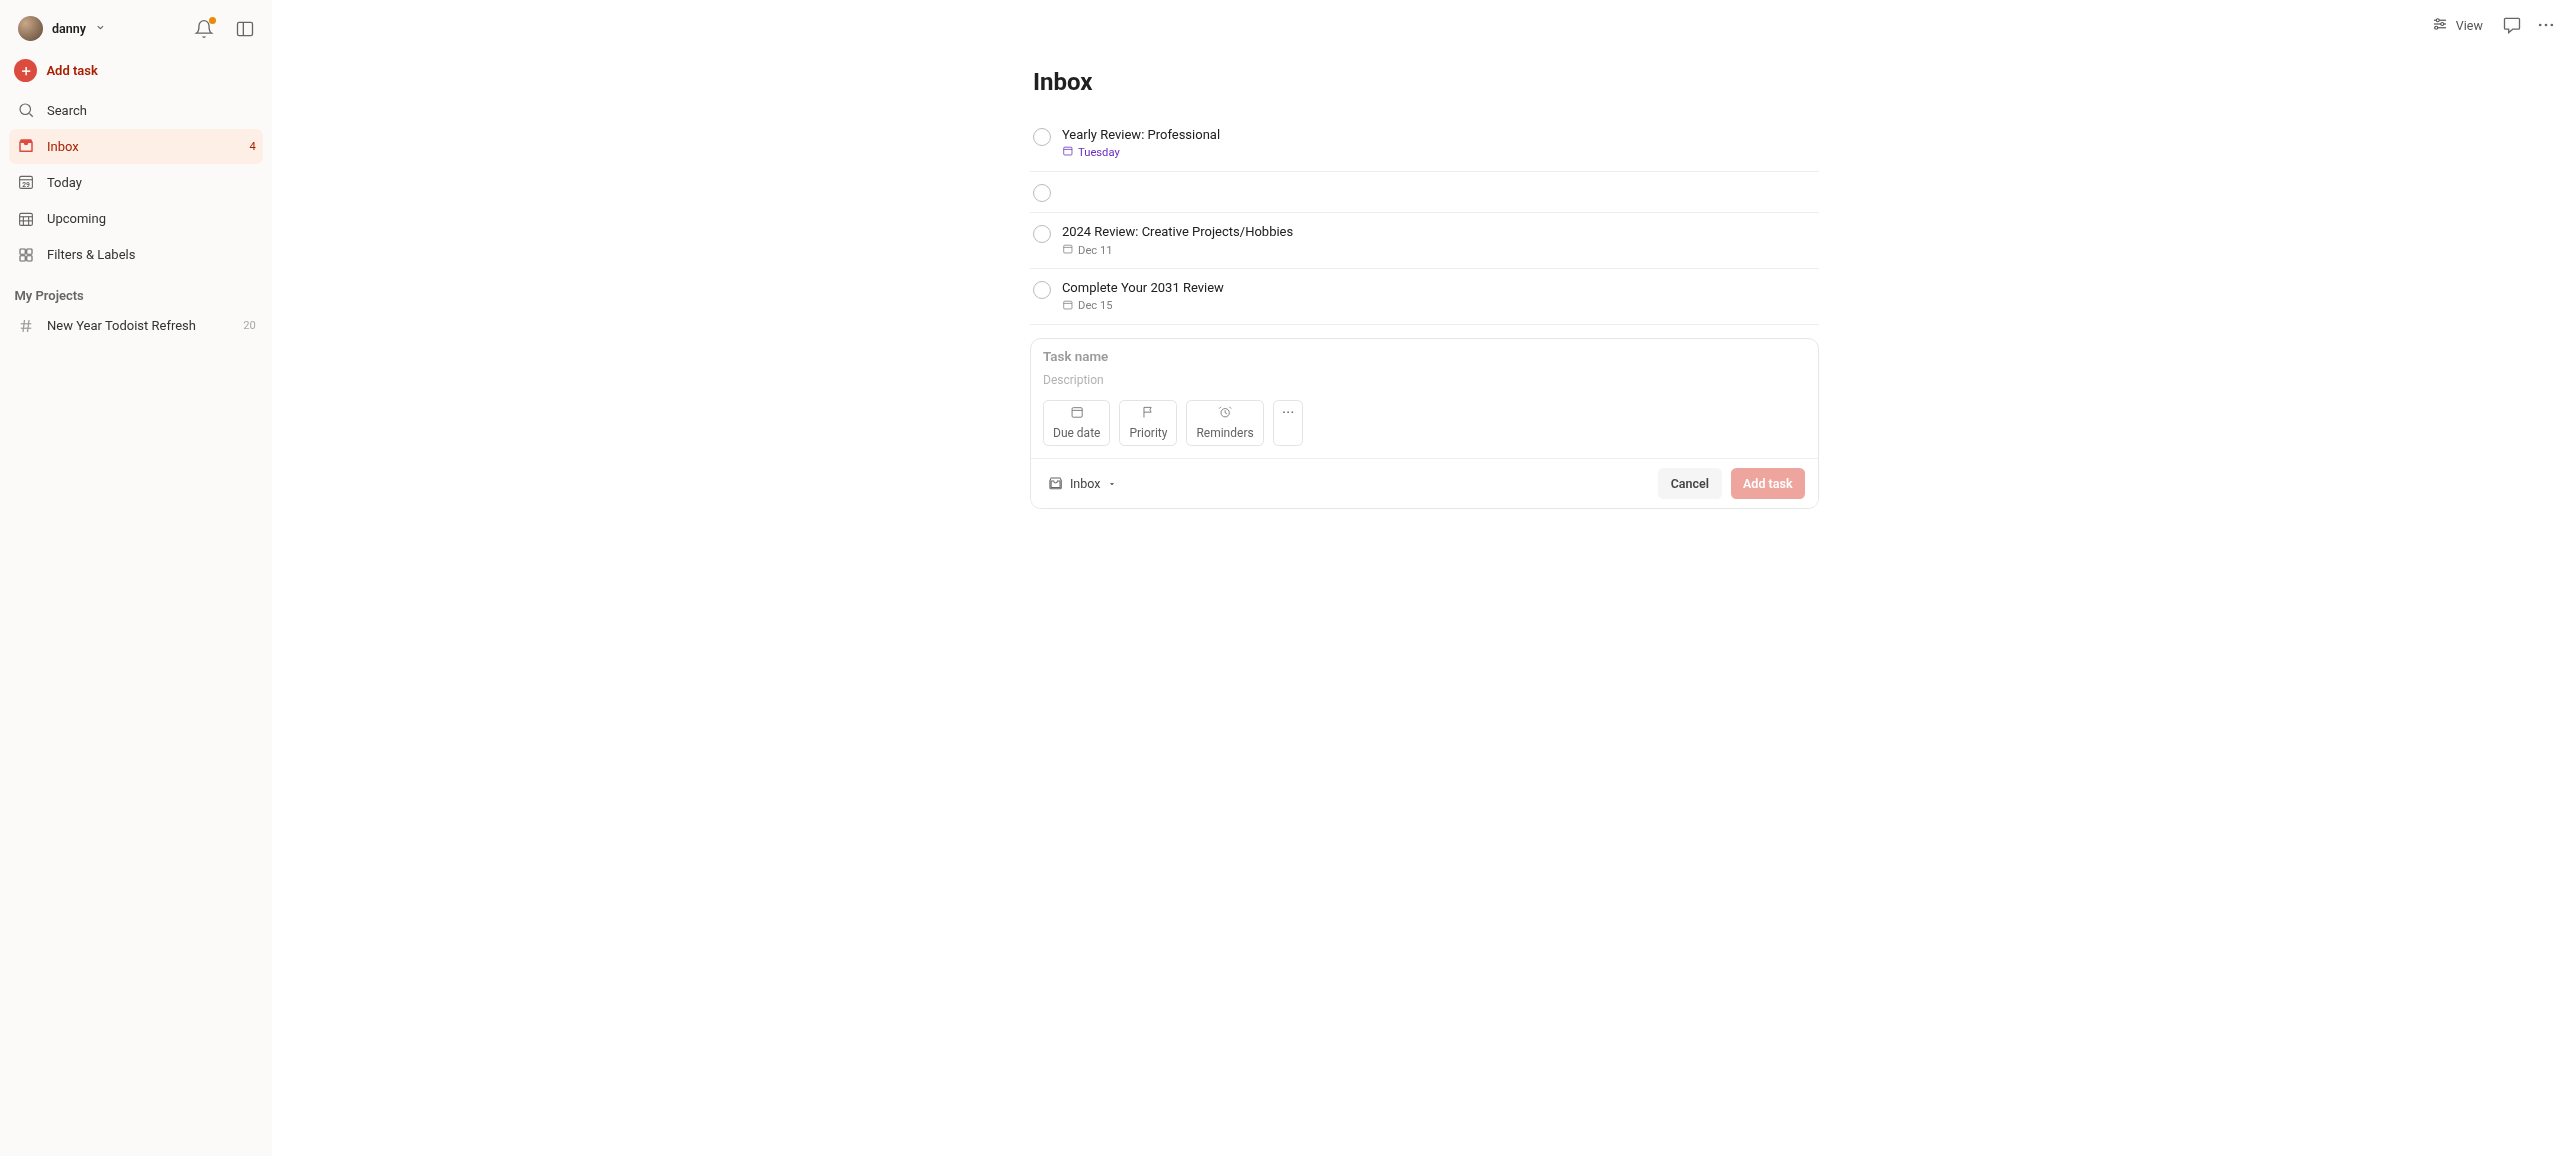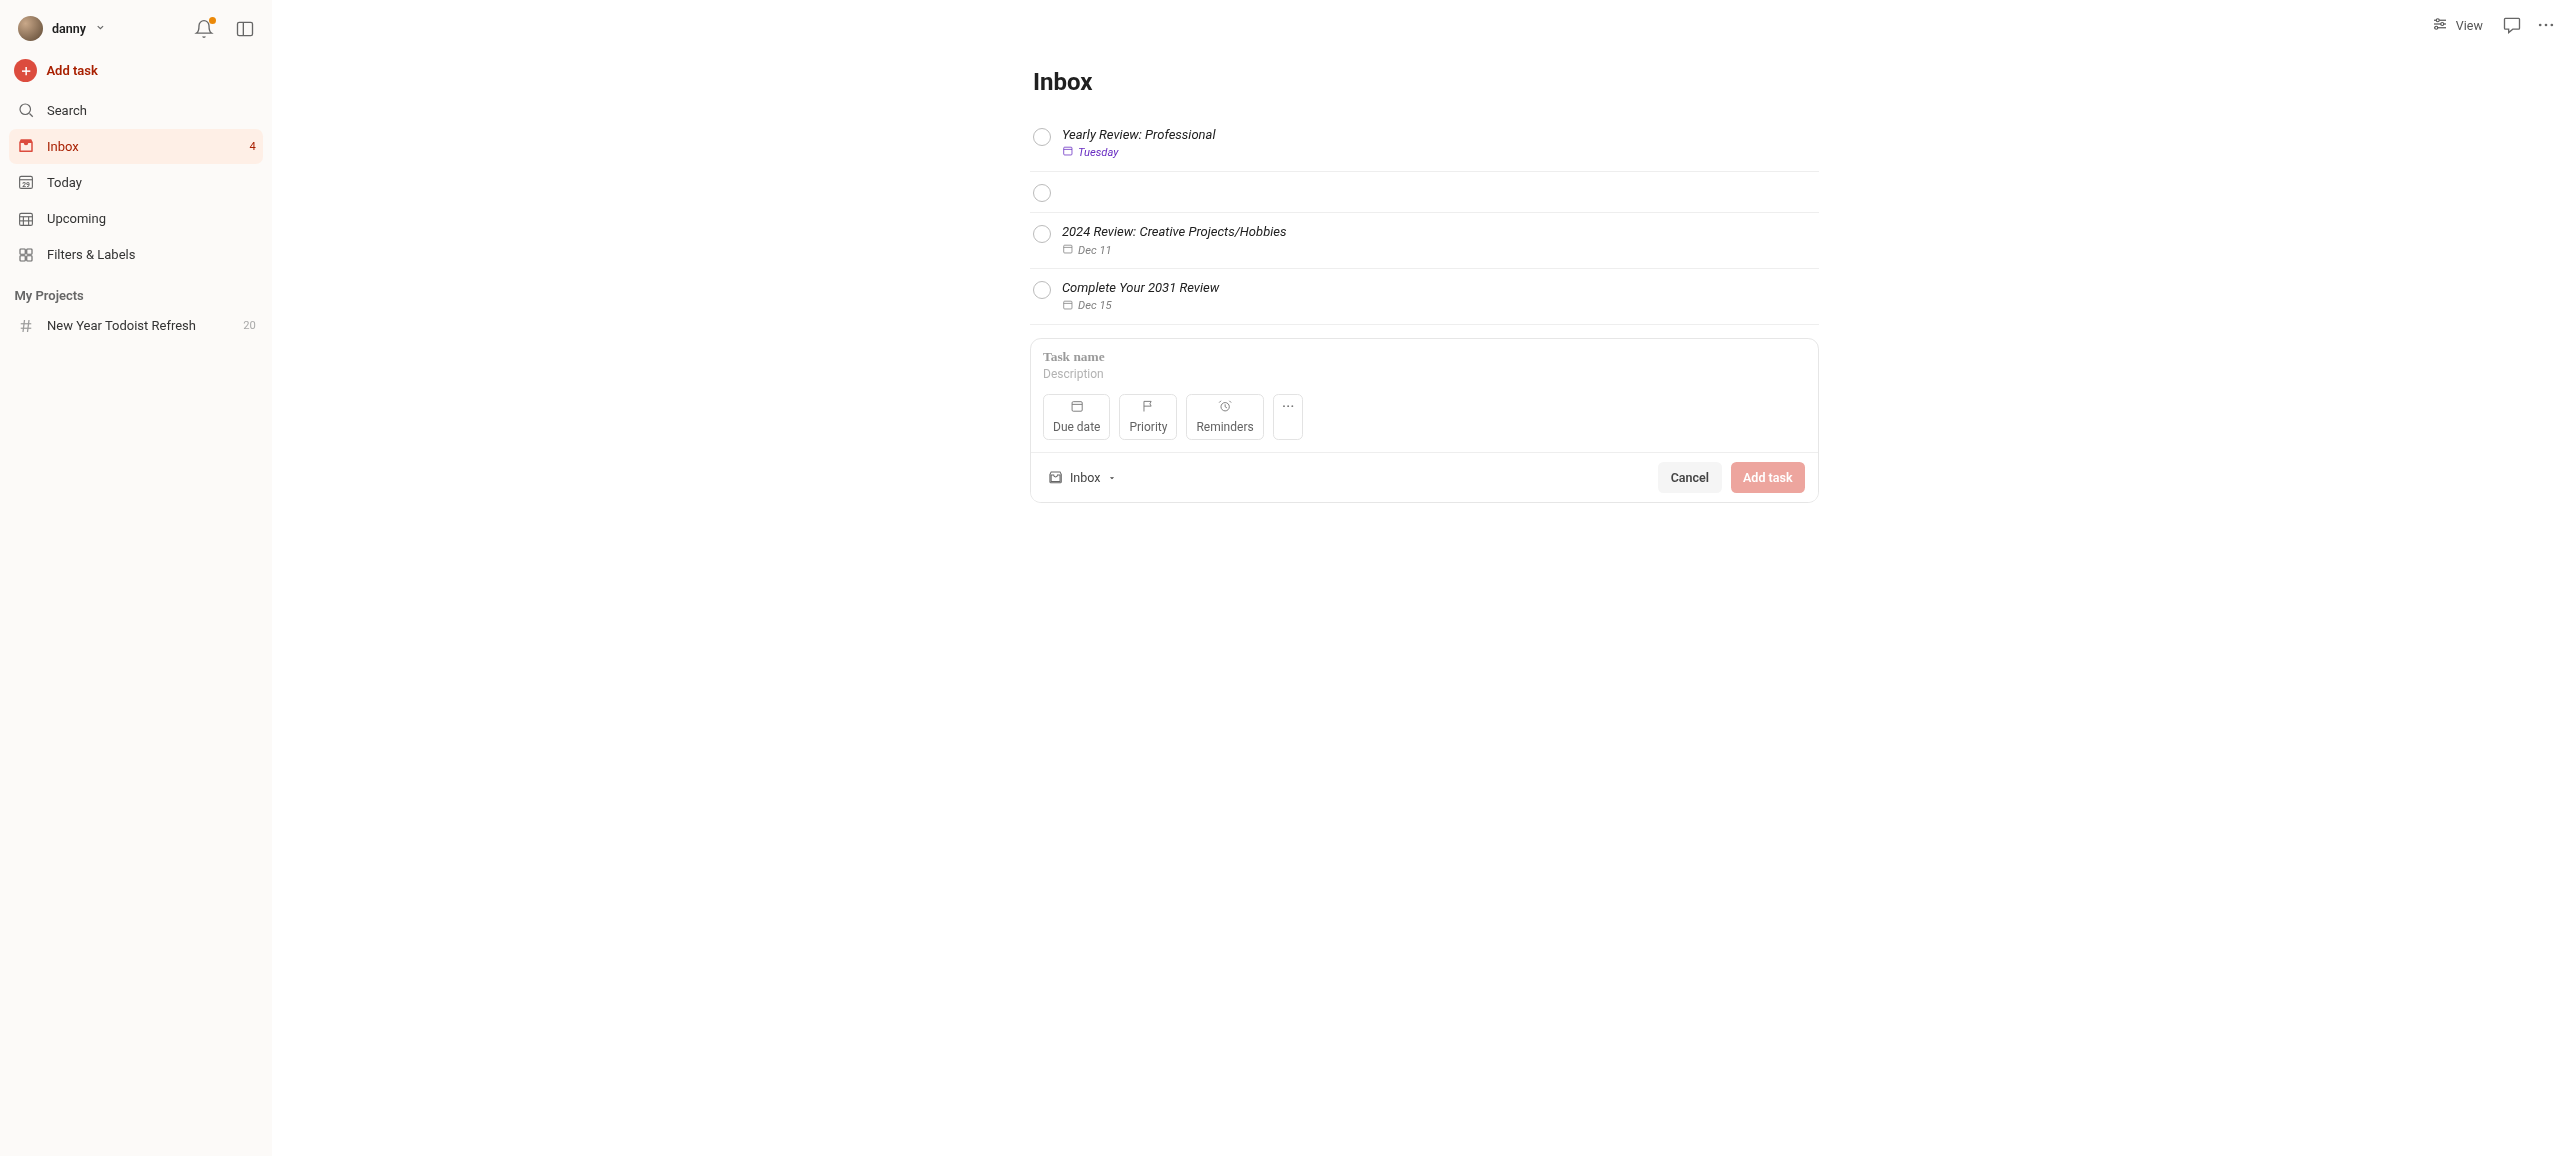--- a/index.html
+++ b/index.html
@@ -164,21 +164,20 @@
     font-weight: 700;
     padding: 0 3.6px 20px 3.6px;
   }
   .task-row {
     display: flex;
     align-items: flex-start;
     gap: 10.8px;
     padding: 10.8px 3.6px;
     border-bottom: 0.9px solid #eee;
     cursor: pointer;
-    font-style: italic;
   }
   .task-check {
     width: 18px; height: 18px;
     border: 1.3px solid #bbb;
     border-radius: 50%;
     flex-shrink: 0;
     margin-top: 0.9px;
   }
   .task-body { flex: 1; }
   .task-title {
@@ -209,22 +208,21 @@
     border: none;
     outline: none;
     width: 100%;
     font-family: inherit;
     background: transparent;
   }
   .task-name-input {
     font-size: 13.4px;
     font-weight: 600;
     color: #202020;
-    margin-bottom: 1px;
-    font-family: Liberation Serif, serif;
+    margin-bottom: 8px;
   }
   .task-name-input::placeholder { color: #9b9b9b; font-weight: 600; }
   .desc-input {
     font-size: 12px;
     color: #555;
   }
   .desc-input::placeholder { color: #b3b3b3; }
   .chip-row {
     display: flex;
     gap: 9px;

